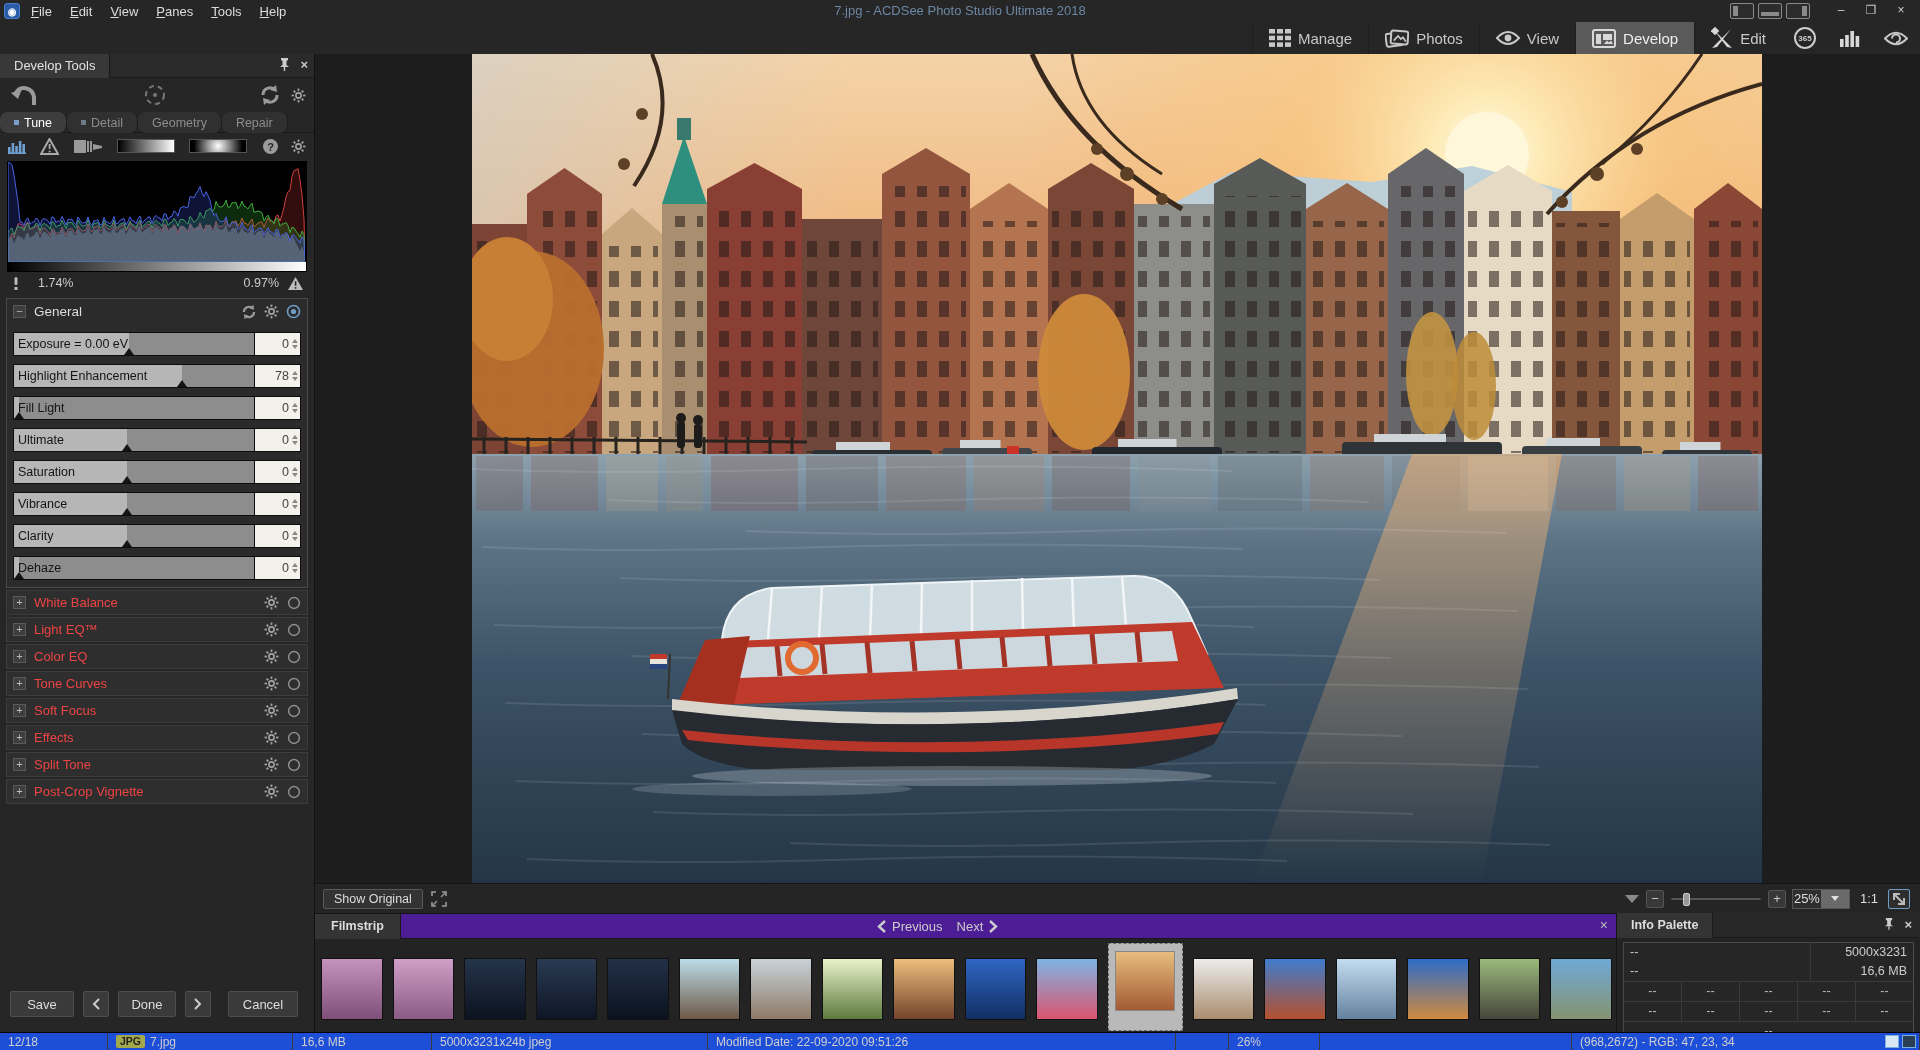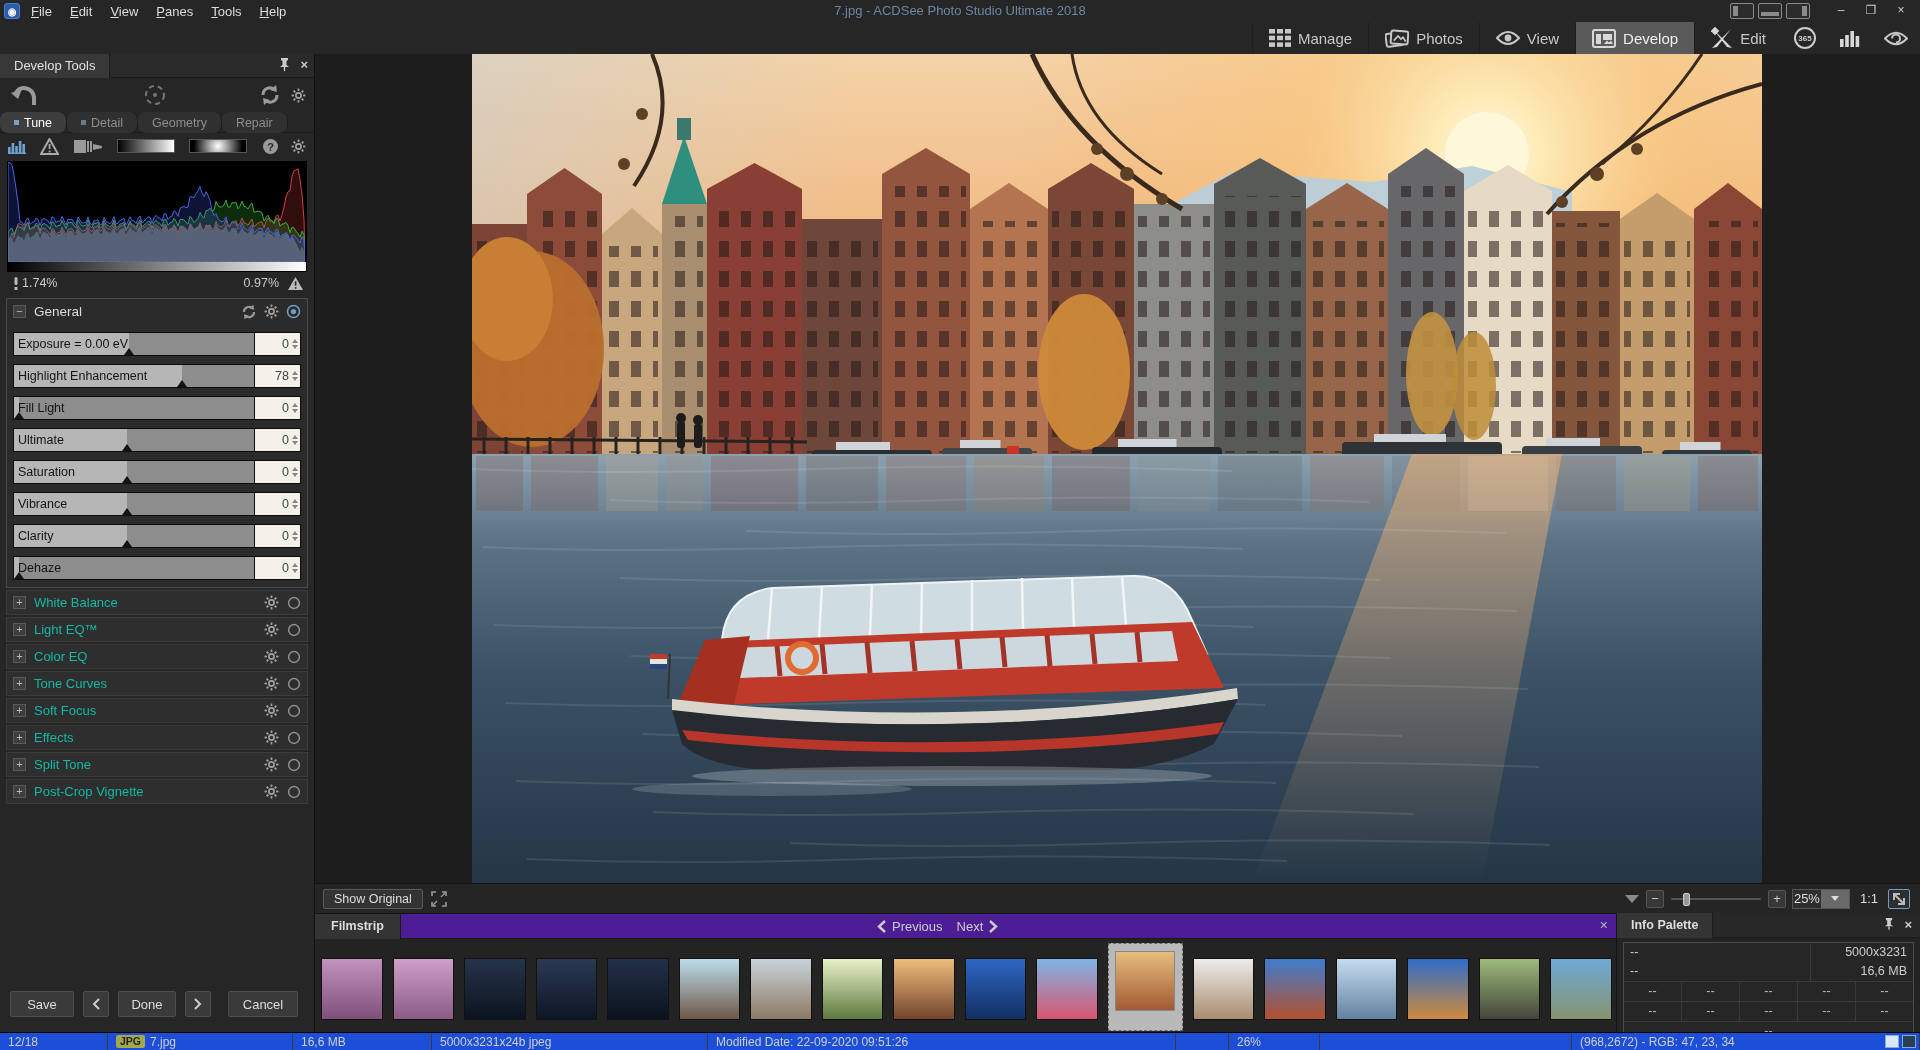--- a/index.html
+++ b/index.html
@@ -53,21 +53,21 @@
 
   #icon-row { height:26px; display:flex; align-items:center; gap:14px; padding:0 8px; }
   .grad-strip { width:58px; height:14px; border:1px solid #555; }
   .grad-linear { background:linear-gradient(90deg,#000,#fff); }
   .grad-radial { background:radial-gradient(circle at 50% 50%, #fff 0%, #999 35%, #000 85%); }
   #icon-row .far { margin-left:auto; display:flex; gap:12px; align-items:center;}
 
   #histo-wrap { margin:2px 7px 0 7px; border:1px solid #000; background:#000; }
   #histo-grad { height:9px; background:linear-gradient(90deg,#000,#fff); }
   #pct-row { height:22px; display:flex; align-items:center; padding:0 10px; color:#ccc; font-size:12.5px; }
-  #pct-row .lefty { display:flex; gap:0; align-items:center;}
+  #pct-row .lefty { display:flex; gap:16px; align-items:center;}
   #pct-row .righty { margin-left:auto; display:flex; gap:8px; align-items:center;}
 
   #general-box { margin:4px 6px 0 6px; border:1px solid #4a4a4a; background:#2b2b2b; padding-bottom:5px;}
   #general-hdr { height:25px; display:flex; align-items:center; padding:0 6px; }
   .minus-box, .plus-box { width:13px; height:13px; background:#3e3e3e; border:1px solid #5a5a5a;
     color:#bbb; font-size:11px; line-height:11px; text-align:center; margin-right:8px;}
   #general-hdr .gtitle { color:#ddd; font-size:13.5px;}
   #general-hdr .gicons { margin-left:auto; display:flex; gap:7px; align-items:center;}
   #treat-row { display:flex; align-items:center; padding:2px 6px 5px 6px; gap:6px;}
   #treat-row .tlabel { color:#bbb; width:72px; }
@@ -82,21 +82,21 @@
     border-left:5px solid transparent; border-right:5px solid transparent; border-bottom:7px solid #141414; }
   .slider-val { width:46px; background:#f4f1ea; border-left:1px solid #0c0c0c; display:flex; align-items:center; }
   .slider-val .num { flex:1; text-align:right; color:#444; padding-right:2px; font-size:12.5px;}
   .spin { width:9px; display:flex; flex-direction:column; align-items:center; gap:2px; padding-right:1px;}
   .spin b { width:0; height:0; border-left:3px solid transparent; border-right:3px solid transparent; }
   .spin .up { border-bottom:4px solid #888; }
   .spin .dn { border-top:4px solid #888; }
 
   .section-row { height:25px; margin:2px 6px 0 6px; background:#2e2e2e; border:1px solid #3c3c3c;
     display:flex; align-items:center; padding:0 6px; }
-  .section-row .slabel { color:#14b8a6; font-size:13px; }
+  .section-row .slabel { color:#ef4444; font-size:13px; }
   .section-row .sicons { margin-left:auto; display:flex; gap:8px; align-items:center; }
 
   #action-row { position:absolute; left:0; bottom:8px; width:315px; height:40px;
     display:flex; align-items:center; gap:9px; padding:0 10px; }
   .act-btn { height:26px; background:#3a3a3a; border:1px solid #4e4e4e; border-radius:2px;
     color:#ddd; display:flex; align-items:center; justify-content:center; font-size:13px; }
   #save-btn { width:64px; } #done-btn { width:58px; } #cancel-btn { width:70px; margin-left:8px;}
   .nav-sm { width:26px; }
 
   

